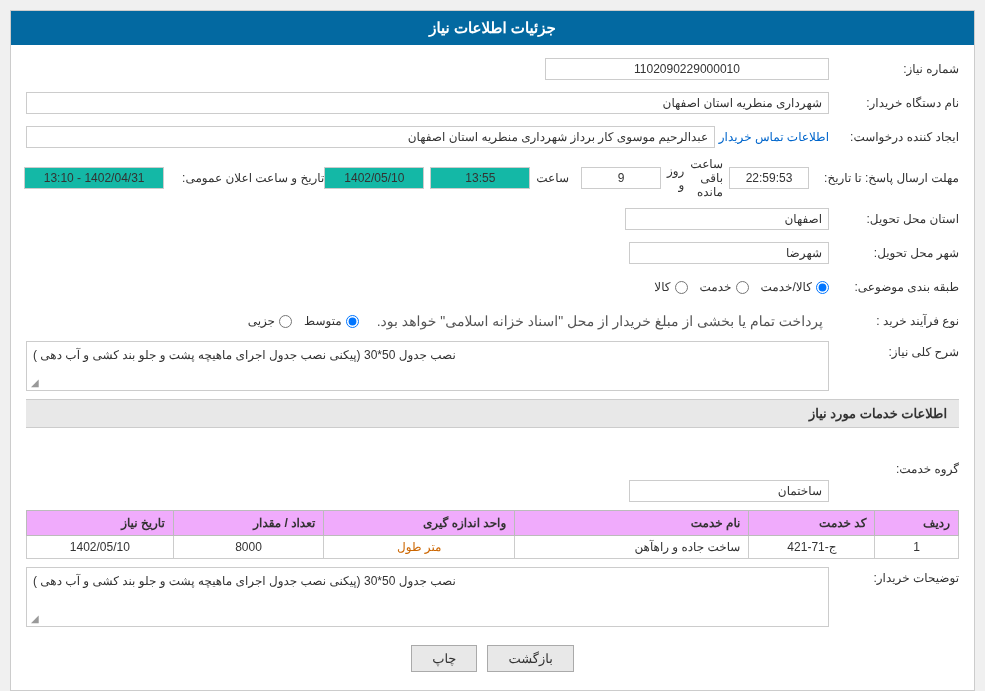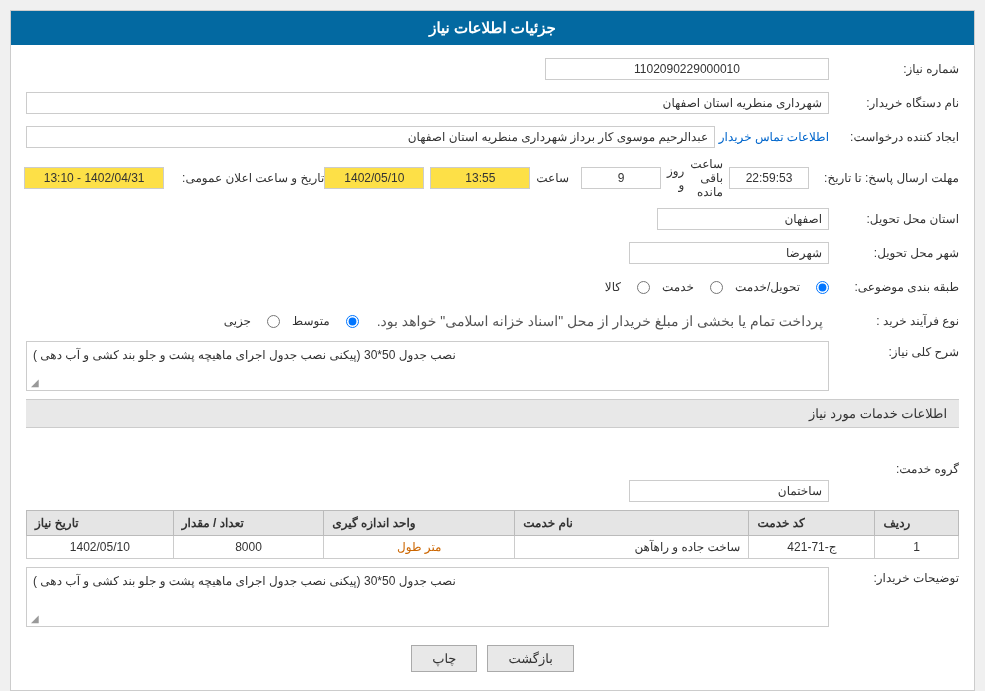--- a/index.html
+++ b/index.html
@@ -66,21 +66,21 @@
       padding: 3px 6px;
       font-size: 12px;
     }
     .blue-link {
       color: #0066cc;
       cursor: pointer;
       font-size: 12px;
     }
     .date-box {
       border: 1px solid #ccc;
-      background: #fde047;
+      background: #14b8a6;
       padding: 3px 8px;
       font-size: 12px;
       min-width: 100px;
       text-align: center;
     }
     .timer-row {
       display: flex;
       align-items: center;
       gap: 6px;
     }
@@ -95,34 +95,34 @@
       font-size: 12px;
       min-width: 80px;
       text-align: center;
     }
     .section-title {
       background: #e8e8e8;
       border-top: 1px solid #ccc;
       border-bottom: 1px solid #ccc;
       padding: 6px 12px;
       font-size: 13px;
-      font-weight: normal;
+      font-weight: bold;
       color: #333;
       margin: 8px 0;
     }
     .radio-group {
       display: flex;
       align-items: center;
       gap: 12px;
       direction: rtl;
     }
     .radio-item {
       display: flex;
       align-items: center;
-      gap: 16px;
+      gap: 4px;
       font-size: 12px;
     }
     .description-box {
       border: 1px solid #ccc;
       background: #fff;
       padding: 6px;
       font-size: 12px;
       direction: rtl;
       text-align: right;
       min-height: 50px;
@@ -146,24 +146,24 @@
     }
     .table-section {
       margin: 8px 0;
     }
     .data-table {
       width: 100%;
       border-collapse: collapse;
       font-size: 12px;
     }
     .data-table th {
-      background: #e5e5e5;
+      background: #f0abfc;
       border: 1px solid #bbb;
       padding: 5px 8px;
-      text-align: left;
+      text-align: right;
       font-weight: bold;
     }
     .data-table td {
       border: 1px solid #ccc;
       padding: 4px 8px;
       text-align: center;
       background: #fff;
     }
     .data-table td.col-service-name {
       text-align: right;
@@ -240,38 +240,38 @@
         </div>
         <div style="display:flex; align-items:center; margin-right:auto;">
           <span class="label-cell" style="width:auto; margin-left:8px;">تاریخ و ساعت اعلان عمومی:</span>
           <div class="date-box" style="min-width:140px;">1402/04/31 - 13:10</div>
         </div>
       </div>
 
       <div class="info-row">
         <div class="label-cell">استان محل تحویل:</div>
         <div class="value-cell">
-          <div class="input-field" style="width:172px;padding-left:9px;">اصفهان</div>
+          <div class="input-field" style="width:204px;padding-left:9px;">اصفهان</div>
         </div>
       </div>
 
       <div class="info-row">
         <div class="label-cell">شهر محل تحویل:</div>
         <div class="value-cell">
           <div class="input-field" style="width:200px;">شهرضا</div>
         </div>
       </div>
 
       <div class="info-row">
         <div class="label-cell">طبقه بندی موضوعی:</div>
         <div class="value-cell">
           <div class="radio-group">
             <div class="radio-item">
               <input type="radio" name="category" checked="" style="">
-              <span>تحویل/خدمت</span>
+              <span>کالا/خدمت</span>
             </div>
             <div class="radio-item">
               <input type="radio" name="category" style="">
               <span>خدمت</span>
             </div>
             <div class="radio-item">
               <input type="radio" name="category" style="">
               <span>کالا</span>
             </div>
           </div>

